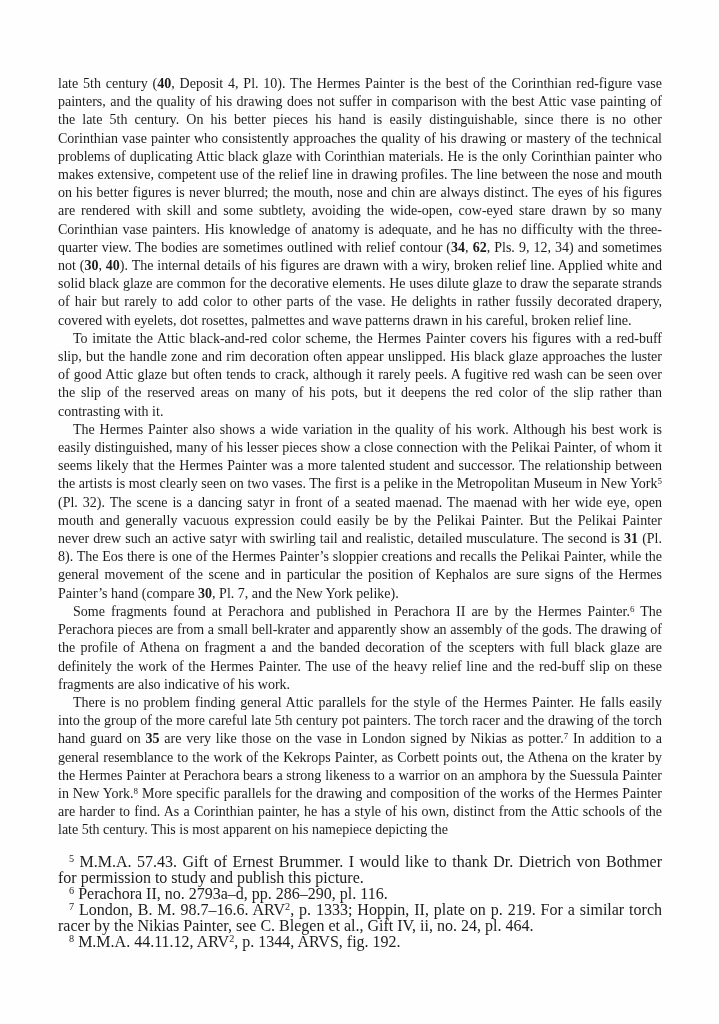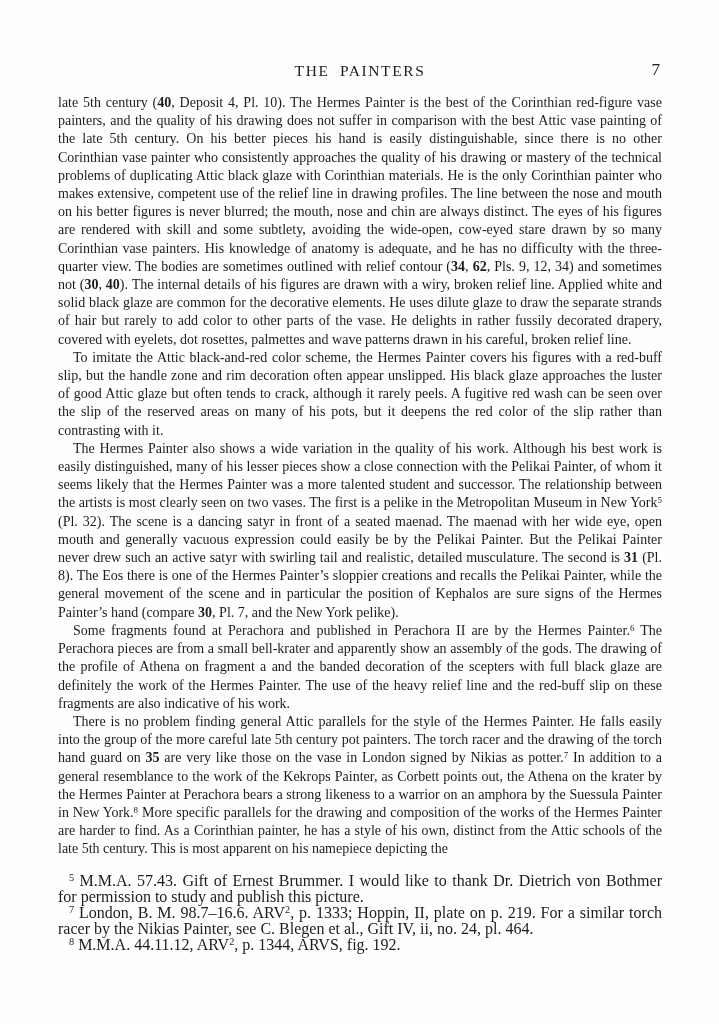--- a/index.html
+++ b/index.html
@@ -68,31 +68,28 @@
   .footnote {
     margin: 0;
     padding: 0;
     text-indent: 11px;
   }
 </style>
 </head>
 <body>
 
 <div class="page" style="background: rgb(254, 254, 254); color: rgb(28, 28, 28);">
-  <header class="running-head">
-    <span class="head-title">THE PAINTERS</span>
-    <span class="head-page">7</span>
-  </header>
 
   <main class="body-text" id="body-container">
       <p class="para"><span>late 5th century (</span><span class="run-b">40</span><span>, Deposit 4, Pl. 10). The Hermes Painter is the best of the Corinthian red-figure vase painters, and the quality of his drawing does not suffer in comparison with the best Attic vase painting of the late 5th century. On his better pieces his hand is easily distinguishable, since there is no other Corinthian vase painter who consistently approaches the quality of his drawing or mastery of the technical problems of duplicating Attic black glaze with Corinthian materials. He is the only Corinthian painter who makes extensive, competent use of the relief line in drawing profiles. The line between the nose and mouth on his better figures is never blurred; the mouth, nose and chin are always distinct. The eyes of his figures are rendered with skill and some subtlety, avoiding the wide-open, cow-eyed stare drawn by so many Corinthian vase painters. His knowledge of anatomy is adequate, and he has no difficulty with the three-quarter view. The bodies are sometimes outlined with relief contour (</span><span class="run-b">34</span><span>, </span><span class="run-b">62</span><span>, Pls. 9, 12, 34) and sometimes not (</span><span class="run-b">30</span><span>, </span><span class="run-b">40</span><span>). The internal details of his figures are drawn with a wiry, broken relief line. Applied white and solid black glaze are common for the decorative elements. He uses dilute glaze to draw the separate strands of hair but rarely to add color to other parts of the vase. He delights in rather fussily decorated drapery, covered with eyelets, dot rosettes, palmettes and wave patterns drawn in his careful, broken relief line.</span></p>
       <p class="para indent"><span>To imitate the Attic black-and-red color scheme, the Hermes Painter covers his figures with a red-buff slip, but the handle zone and rim decoration often appear unslipped. His black glaze approaches the luster of good Attic glaze but often tends to crack, although it rarely peels. A fugitive red wash can be seen over the slip of the reserved areas on many of his pots, but it deepens the red color of the slip rather than contrasting with it.</span></p>
       <p class="para indent"><span>The Hermes Painter also shows a wide variation in the quality of his work. Although his best work is easily distinguished, many of his lesser pieces show a close connection with the Pelikai Painter, of whom it seems likely that the Hermes Painter was a more talented student and successor. The relationship between the artists is most clearly seen on two vases. The first is a pelike in the Metropolitan Museum in New York</span><span class="sup-run">5</span><span> (Pl. 32). The scene is a dancing satyr in front of a seated maenad. The maenad with her wide eye, open mouth and generally vacuous expression could easily be by the Pelikai Painter. But the Pelikai Painter never drew such an active satyr with swirling tail and realistic, detailed musculature. The second is </span><span class="run-b">31</span><span> (Pl. 8). The Eos there is one of the Hermes Painter’s sloppier creations and recalls the Pelikai Painter, while the general movement of the scene and in particular the position of Kephalos are sure signs of the Hermes Painter’s hand (compare </span><span class="run-b">30</span><span>, Pl. 7, and the New York pelike).</span></p>
       <p class="para indent"><span>Some fragments found at Perachora and published in </span><span class="run-i">Perachora</span><span> II are by the Hermes Painter.</span><span class="sup-run">6</span><span> The Perachora pieces are from a small bell-krater and apparently show an assembly of the gods. The drawing of the profile of Athena on fragment a and the banded decoration of the scepters with full black glaze are definitely the work of the Hermes Painter. The use of the heavy relief line and the red-buff slip on these fragments are also indicative of his work.</span></p>
       <p class="para indent"><span>There is no problem finding general Attic parallels for the style of the Hermes Painter. He falls easily into the group of the more careful late 5th century pot painters. The torch racer and the drawing of the torch hand guard on </span><span class="run-b">35</span><span> are very like those on the vase in London signed by Nikias as potter.</span><span class="sup-run">7</span><span> In addition to a general resemblance to the work of the Kekrops Painter, as Corbett points out, the Athena on the krater by the Hermes Painter at Perachora bears a strong likeness to a warrior on an amphora by the Suessula Painter in New York.</span><span class="sup-run">8</span><span> More specific parallels for the drawing and composition of the works of the Hermes Painter are harder to find. As a Corinthian painter, he has a style of his own, distinct from the Attic schools of the late 5th century. This is most apparent on his namepiece depicting the</span></p>
     </main>
 
   <footer class="footnotes" id="footnotes-container">
       <p class="footnote"><span class="sup-run">5</span><span> M.M.A. 57.43. Gift of Ernest Brummer. I would like to thank Dr. Dietrich von Bothmer for permission to study and publish this picture.</span></p>
+      <p class="footnote"><span class="sup-run">6</span><span> </span><span class="run-i">Perachora</span><span> II, no. 2793a–d, pp. 286–290, pl. 116.</span></p>
       <p class="footnote"><span class="sup-run">7</span><span> London, B. M. 98.7–16.6. </span><span class="run-i">ARV</span><span class="sup-run">2</span><span>, p. 1333; Hoppin, II, plate on p. 219. For a similar torch racer by the Nikias Painter, see C. Blegen </span><span class="run-i">et al.</span><span>, </span><span class="run-i">Gift</span><span> IV, ii, no. 24, pl. 464.</span></p>
       <p class="footnote"><span class="sup-run">8</span><span> M.M.A. 44.11.12, </span><span class="run-i">ARV</span><span class="sup-run">2</span><span>, p. 1344, </span><span class="run-i">ARVS</span><span>, fig. 192.</span></p>
     </footer>
 </div>
 
 </body></html>

